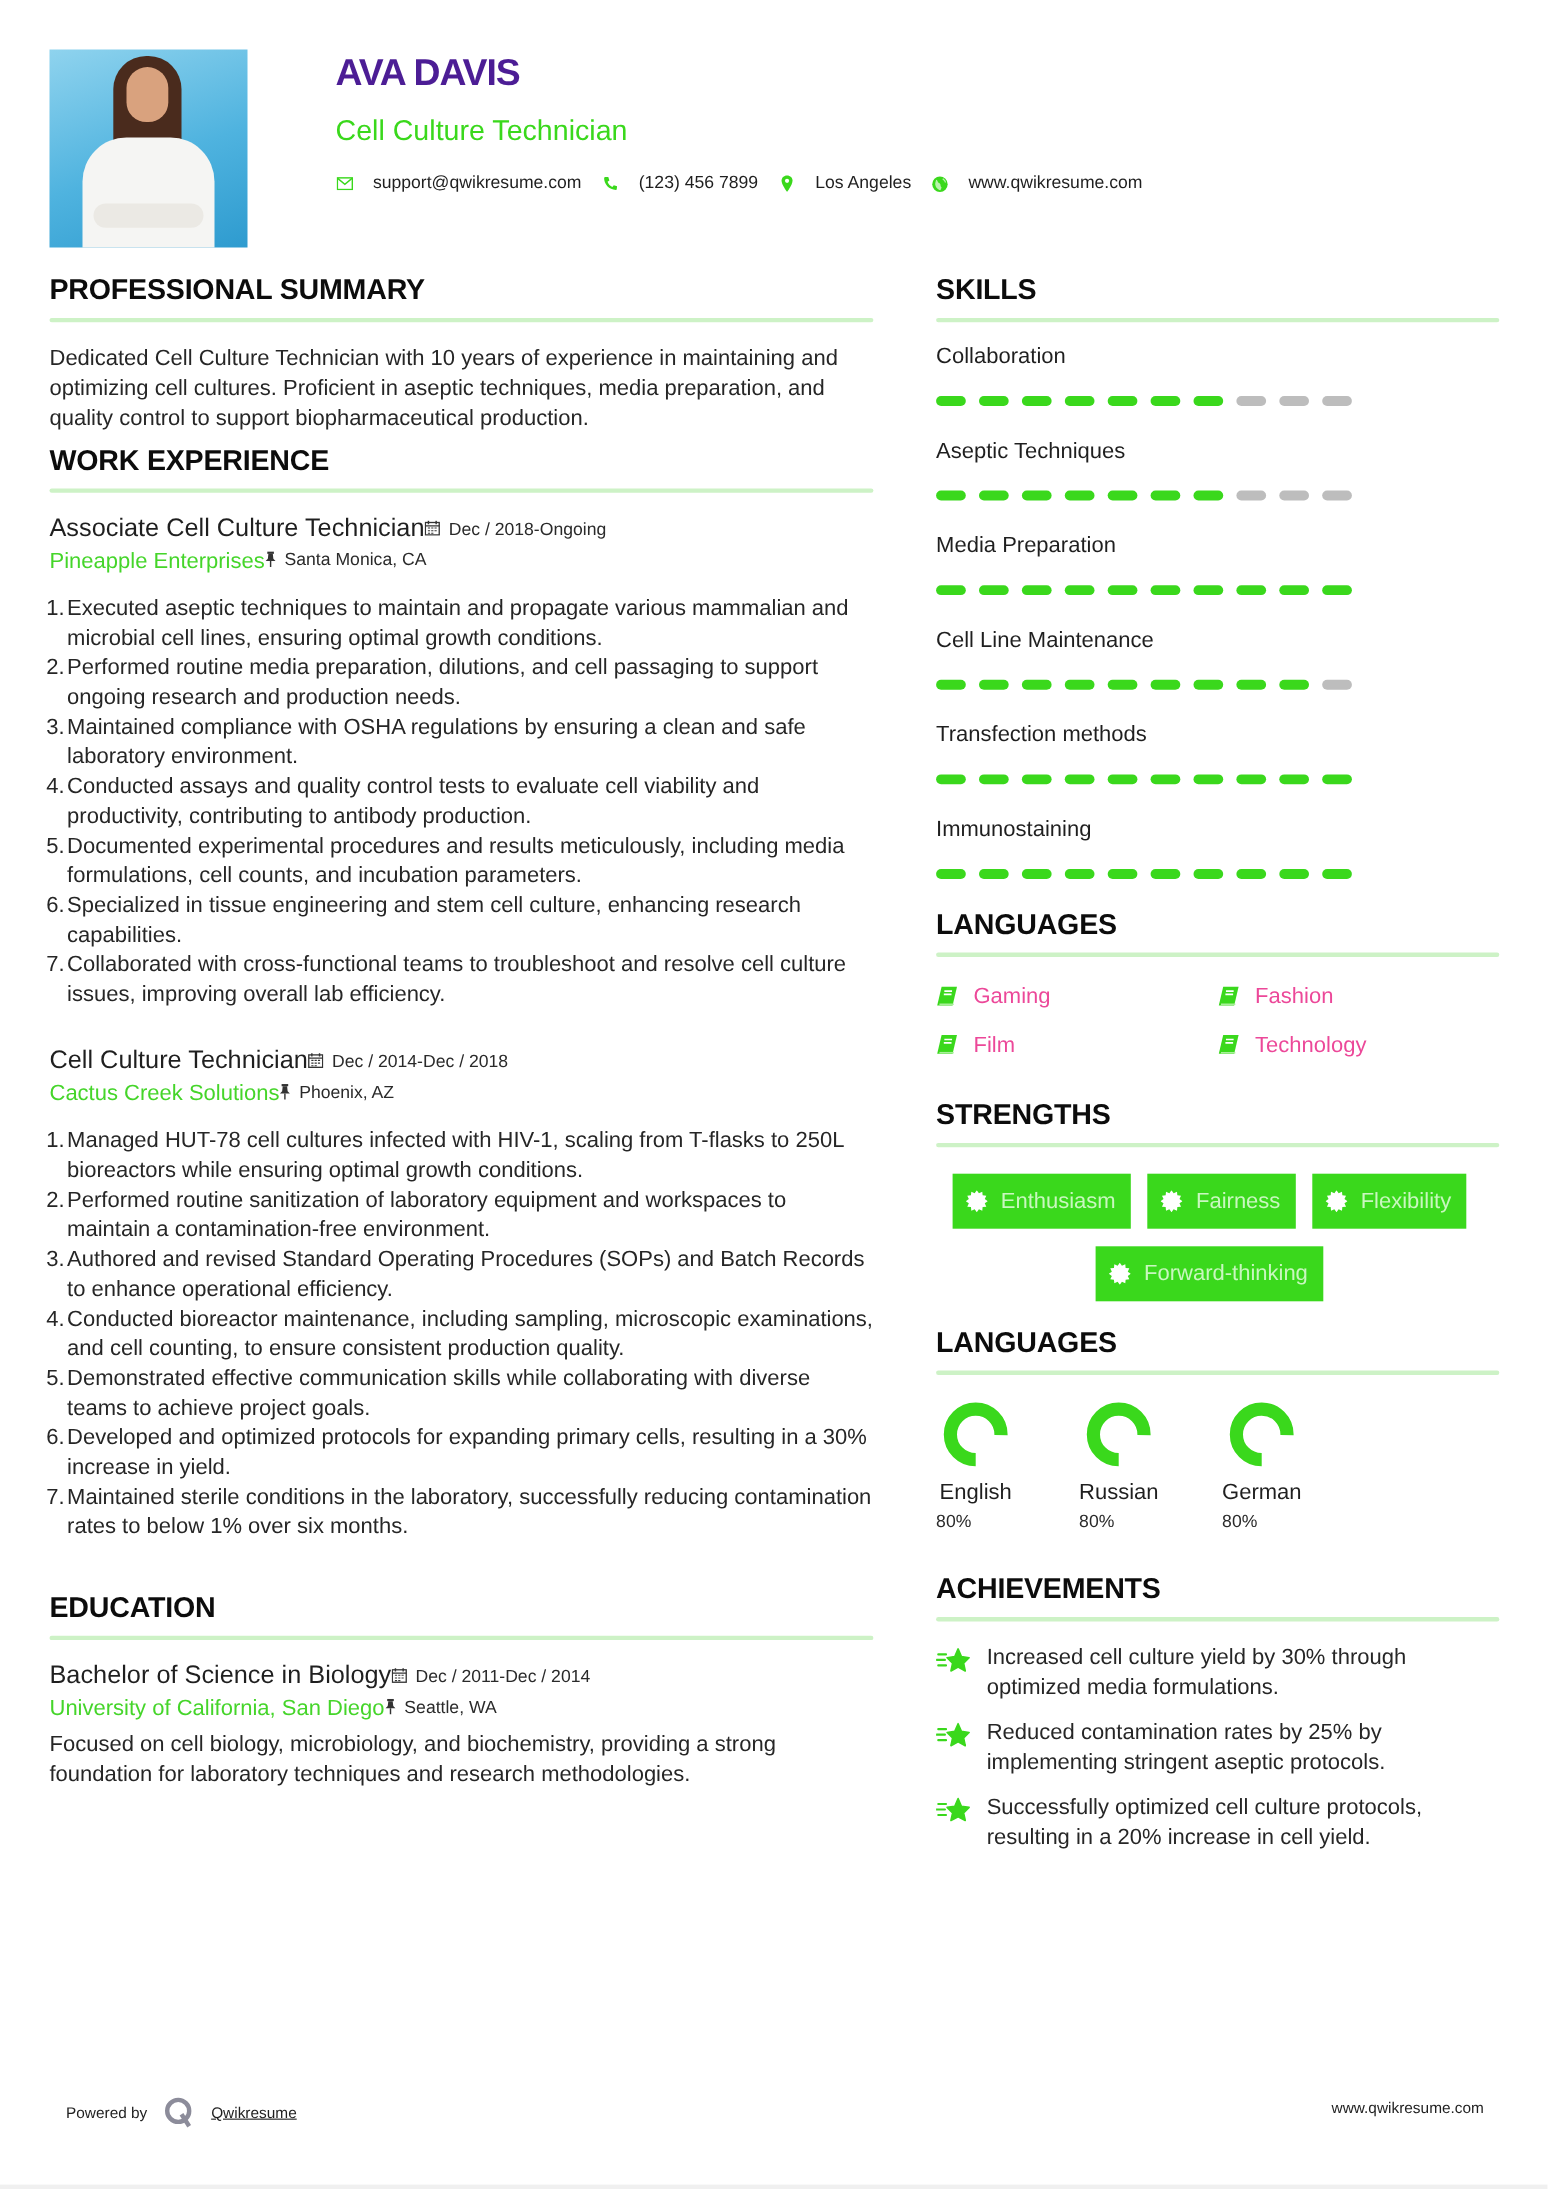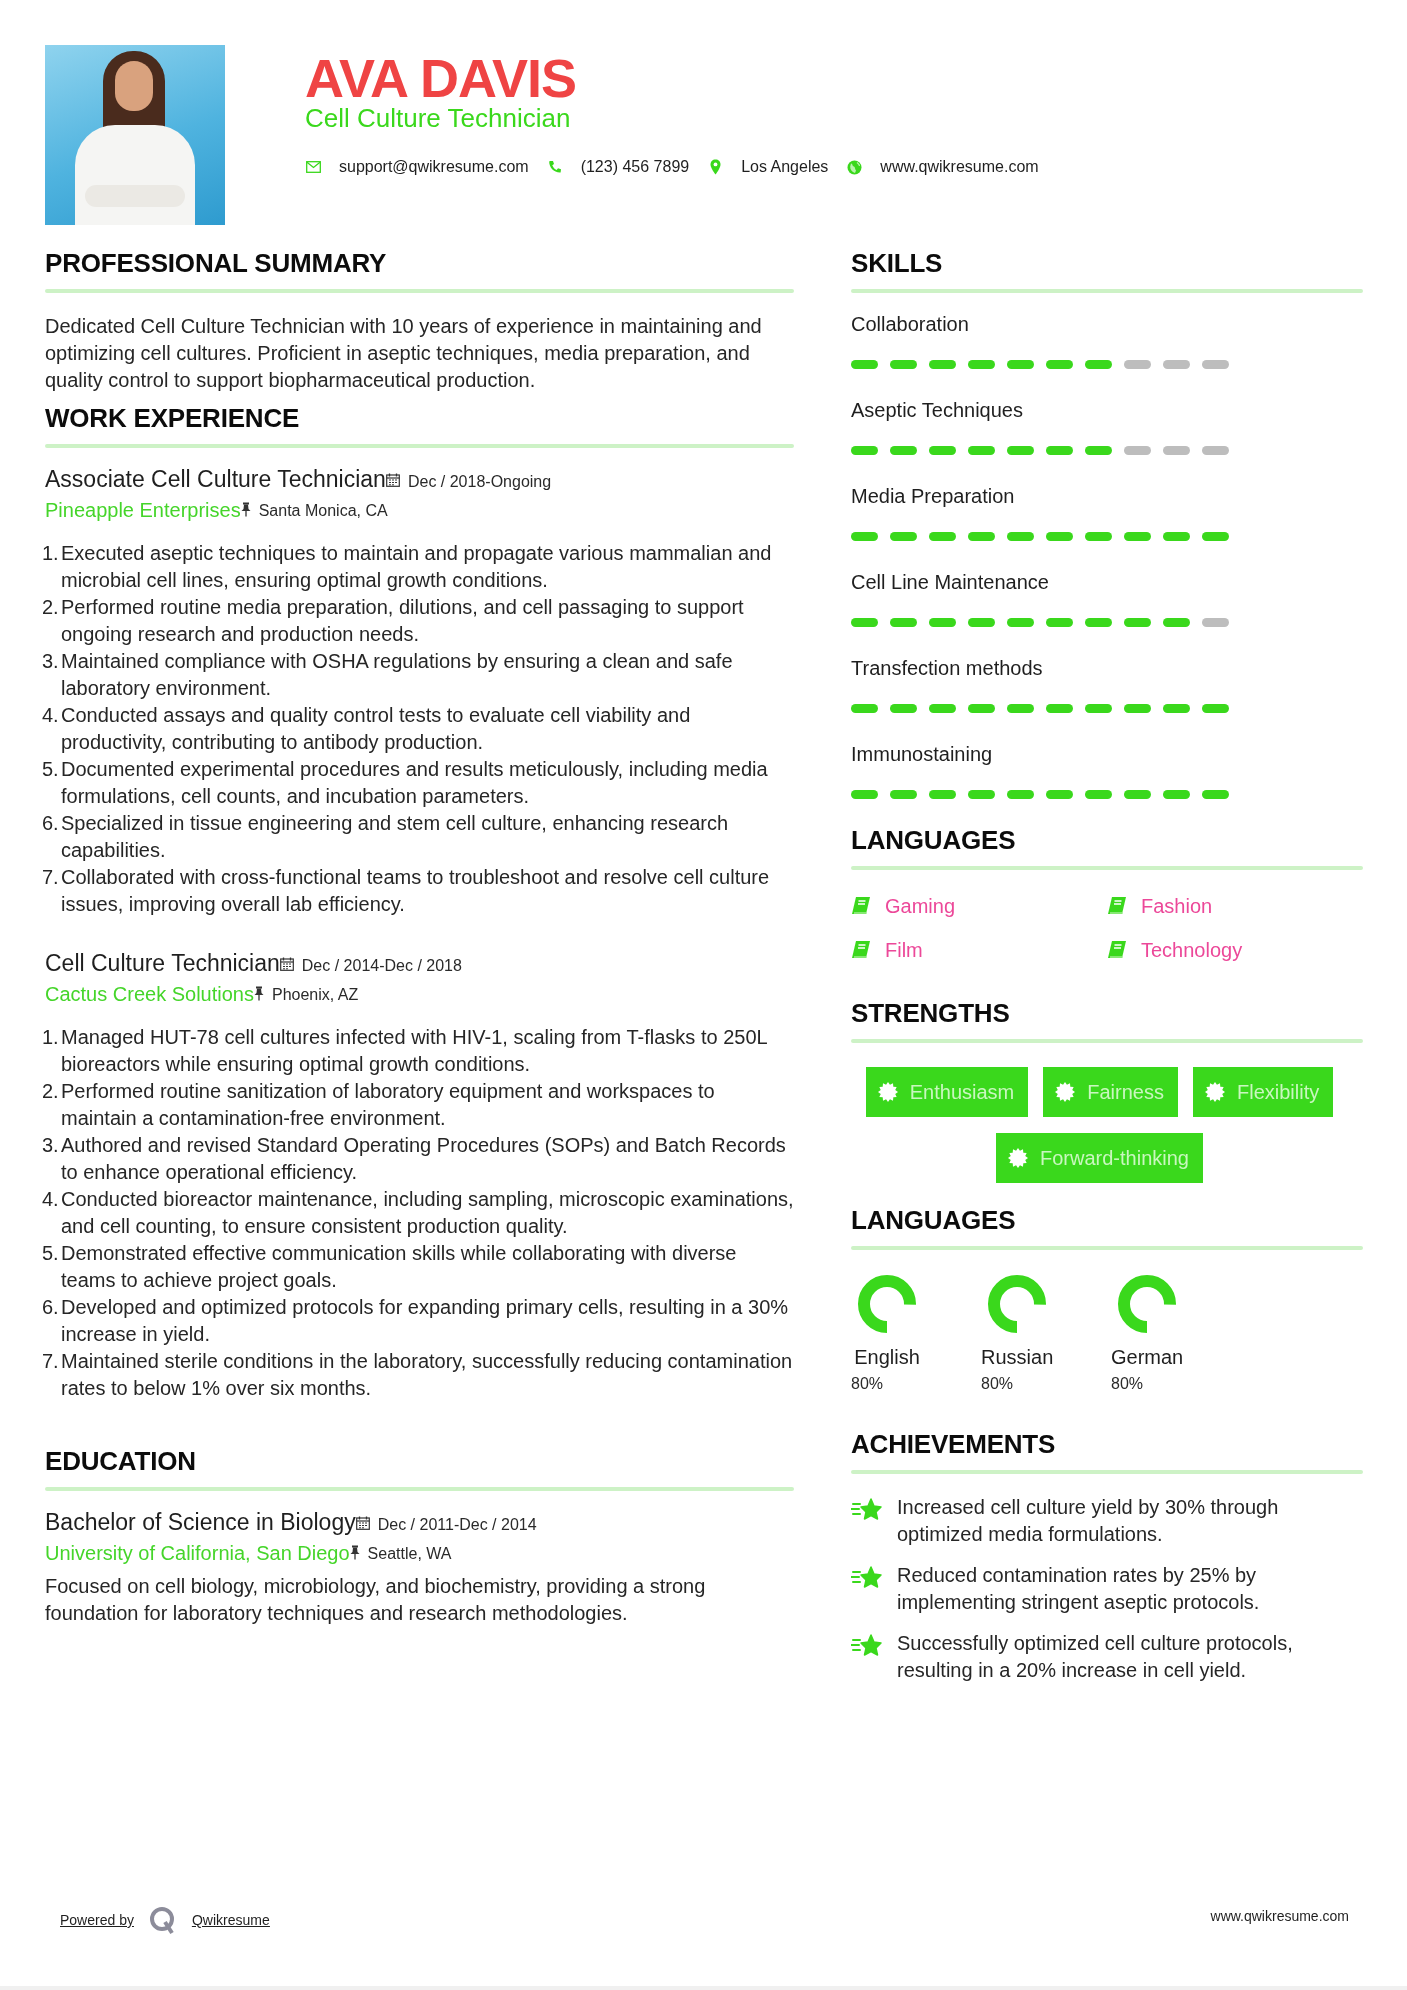--- a/index.html
+++ b/index.html
@@ -9,21 +9,21 @@
   .page { position: absolute; left: 0; top: 0; width: 1407px; height: 1990px; }
 
   
   .photo { position: absolute; left: 45px; top: 45px; width: 180px; height: 180px;
            background: linear-gradient(160deg, #8fd3ee 0%, #4fb3df 55%, #2e9bcf 100%); overflow: hidden; }
   .photo .hair { position: absolute; left: 58px; top: 6px; width: 62px; height: 90px; border-radius: 30px 30px 10px 10px; background: #4a2b1d; }
   .photo .face { position: absolute; left: 70px; top: 16px; width: 38px; height: 50px; border-radius: 19px 19px 18px 18px; background: #d9a27e; }
   .photo .body { position: absolute; left: 30px; top: 80px; width: 120px; height: 110px; border-radius: 40px 40px 0 0; background: #f5f5f3; }
   .photo .arms { position: absolute; left: 40px; top: 140px; width: 100px; height: 22px; border-radius: 11px; background: #ebe9e4; }
 
-  .name { position: absolute; left: 305px; top: 47px; font-size: 54px; font-weight: 700; letter-spacing: -1px; color: #ef4444; text-align: center; }
+  .name { position: absolute; left: 305px; top: 47px; font-size: 34px; font-weight: 700; letter-spacing: -1px; color: #4c1d95; text-align: center; }
   .role { position: absolute; left: 305px; top: 103px; font-size: 26px; color: #3ad81c; }
   .contacts { position: absolute; left: 305px; top: 158px; display: flex; align-items: center; font-size: 16px; color: #1f1f1f; }
   .contact-item { display: flex; align-items: center; margin-right: 18px; }
   .contact-item .ic { color: #3ad81c; margin-right: 18px; font-size: 15px; display: inline-flex; width: 16px; height: 16px; align-items: center; justify-content: center; }
 
   
   .col-left { position: absolute; left: 45px; top: 240px; width: 749px; }
   .col-right { position: absolute; left: 851px; top: 240px; width: 512px; }
 
   .sec-title { font-size: 26px; font-weight: 700; color: #0c0c0c; letter-spacing: -0.2px; }
@@ -59,21 +59,21 @@
   .langs { display: flex; margin-top: 24px; }
   .lang { width: 130px; display: flex; flex-direction: column; align-items: flex-start; }
   .lang .ring { width: 60px; height: 60px; margin-left: 6px; }
   .lang .lname { font-size: 20px; color: #1f1f1f; margin-top: 12px; width: 72px; text-align: center; }
   .lang .lpct { font-size: 16px; color: #2a2a2a; margin-top: 6px; width: 72px; text-align: left; }
 
   .ach { display: flex; margin-top: 0; }
   .ach .star { width: 32px; height: 28px; flex: none; margin-right: 14px; margin-top: 2px; }
   .ach .atext { font-size: 20px; line-height: 27px; color: #262626; }
 
-  .footer-left { position: absolute; left: 60px; top: 1905px; display: flex; align-items: center; font-size: 14px; color: #1f1f1f; text-decoration: underline; }
+  .footer-left { position: absolute; left: 60px; top: 1905px; display: flex; align-items: center; font-size: 14px; color: #1f1f1f; }
   .footer-left .qlogo { width: 30px; height: 30px; margin: 0 14px 0 14px; }
   .footer-left .qlink { text-decoration: underline; color: #1f1f1f; }
   .footer-right { position: absolute; right: 58px; top: 1908px; font-size: 14px; color: #1f1f1f; }
   .bottom-bar { position: absolute; left: 0; top: 1986px; width: 1407px; height: 4px; background: #f0f0f0; }
 </style>
 </head>
 <body>
 
 <div class="page">
 

